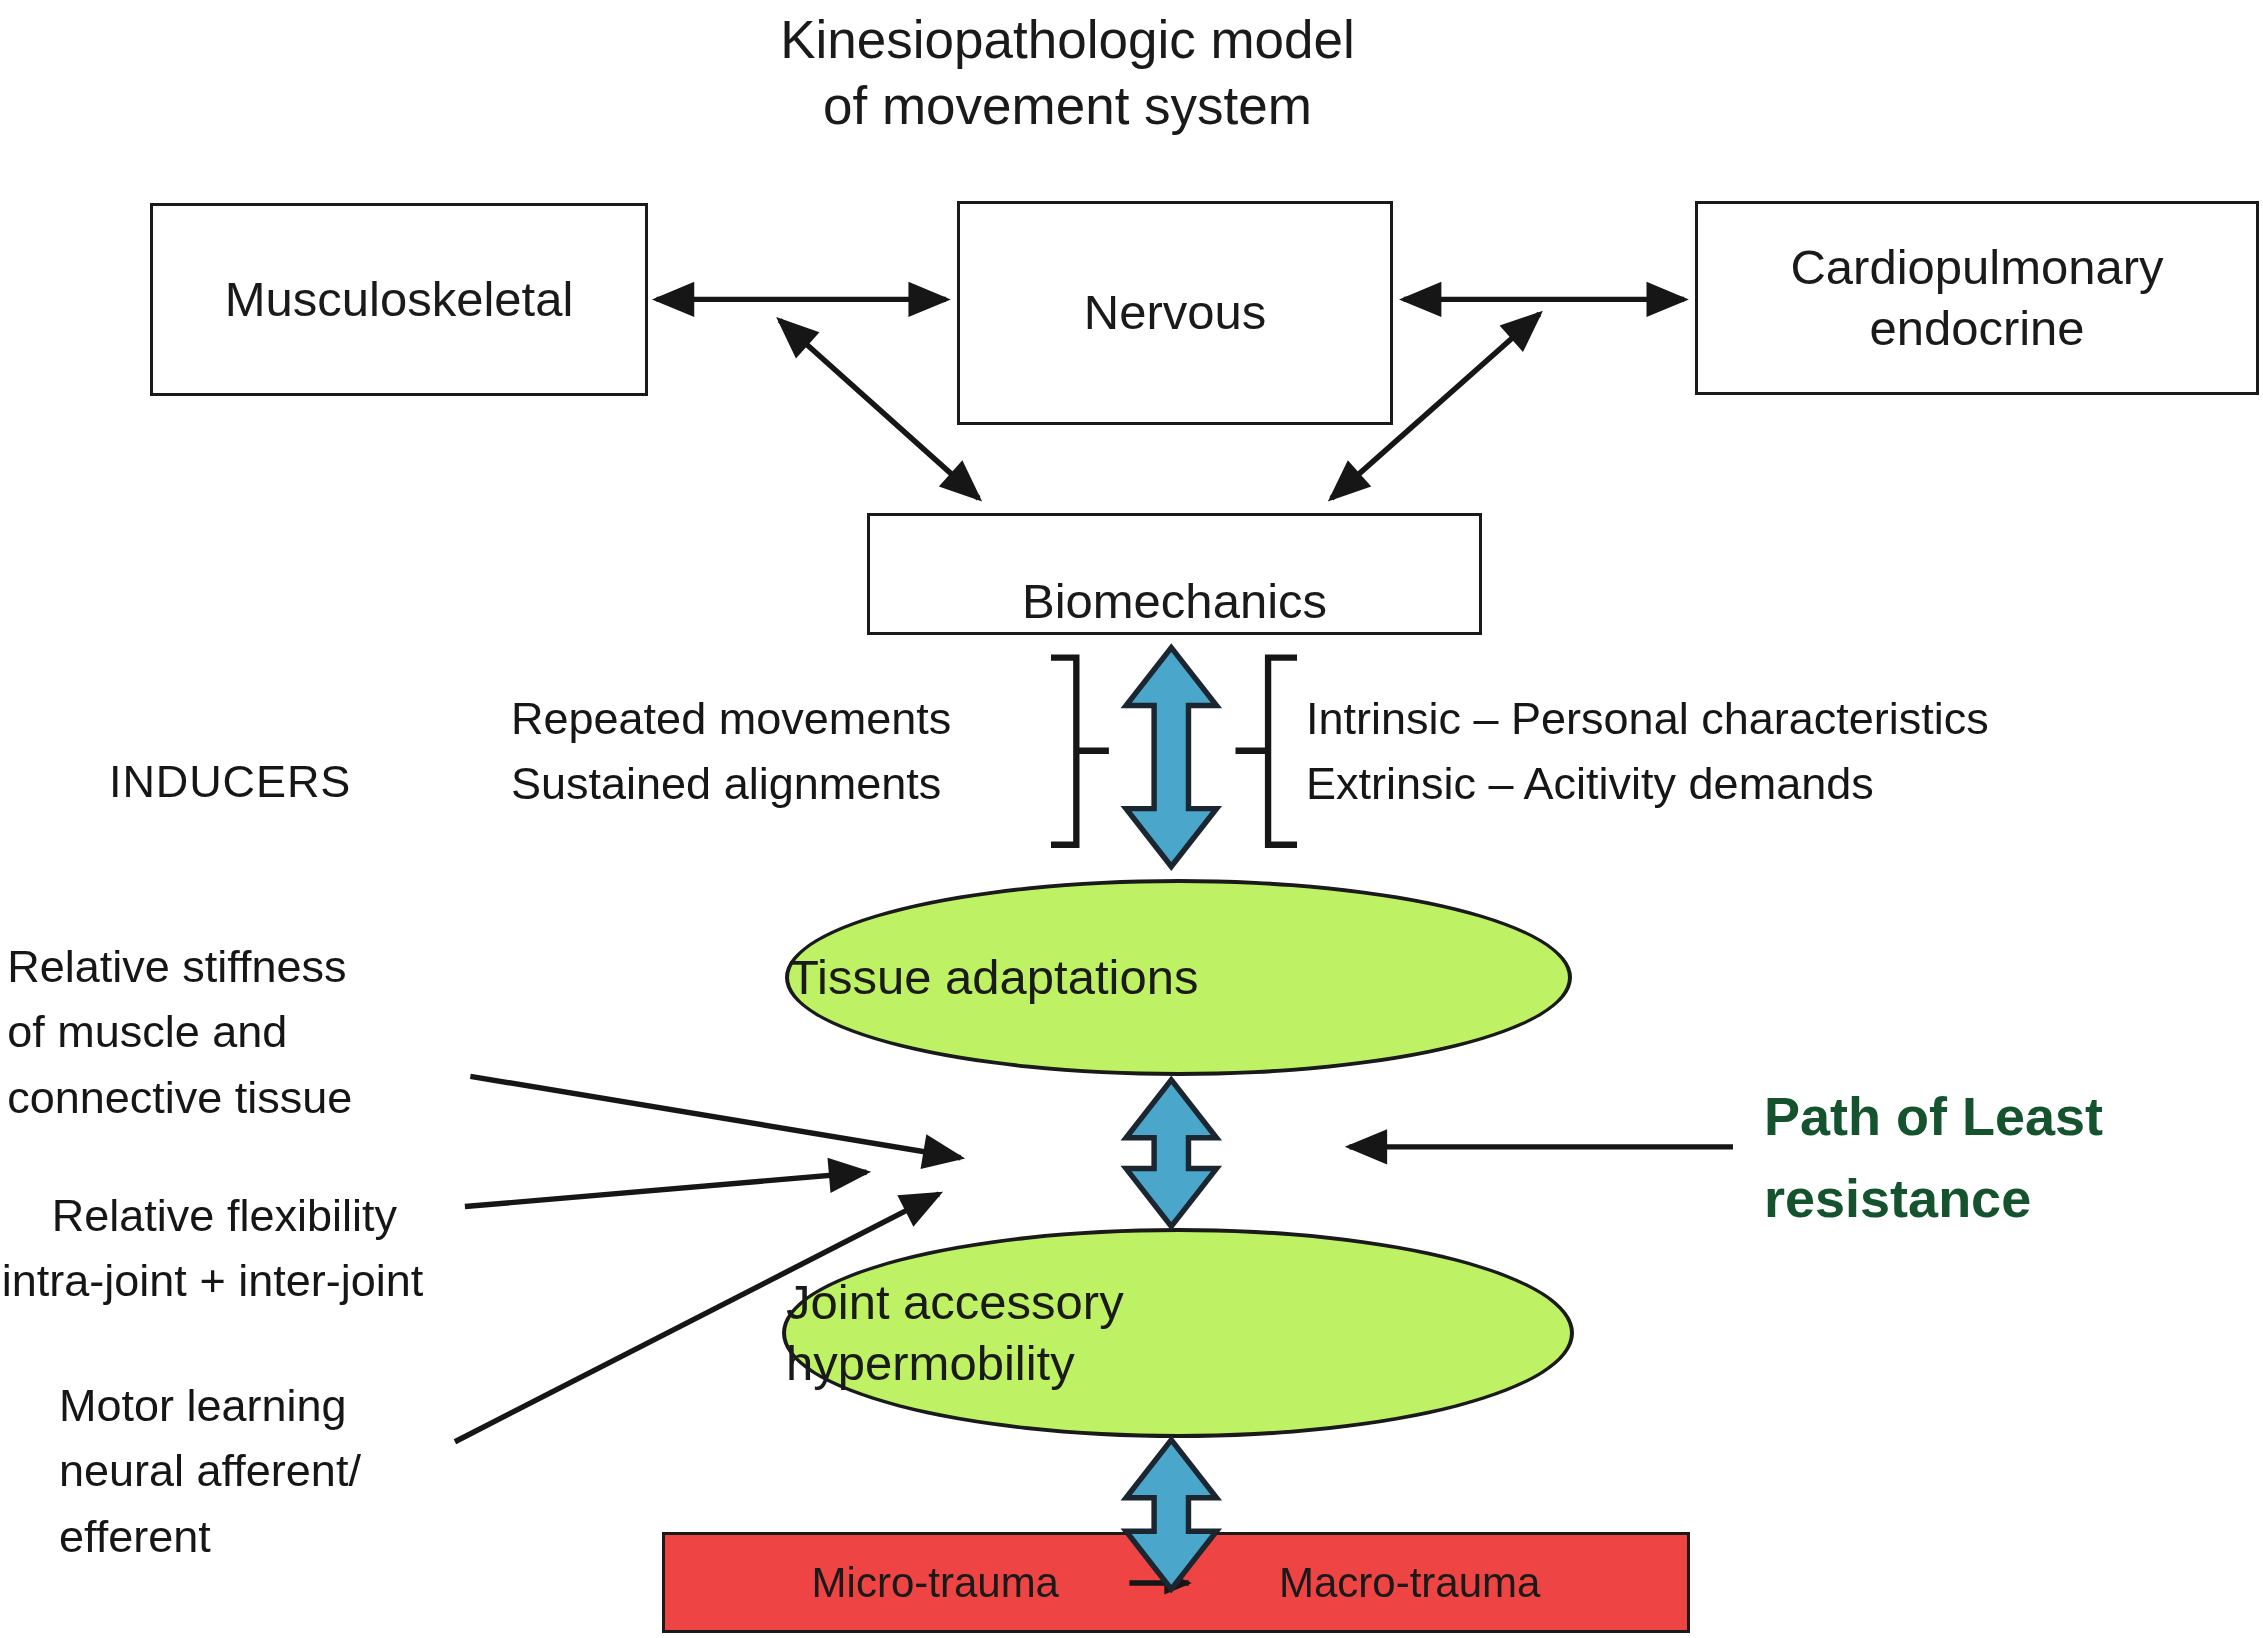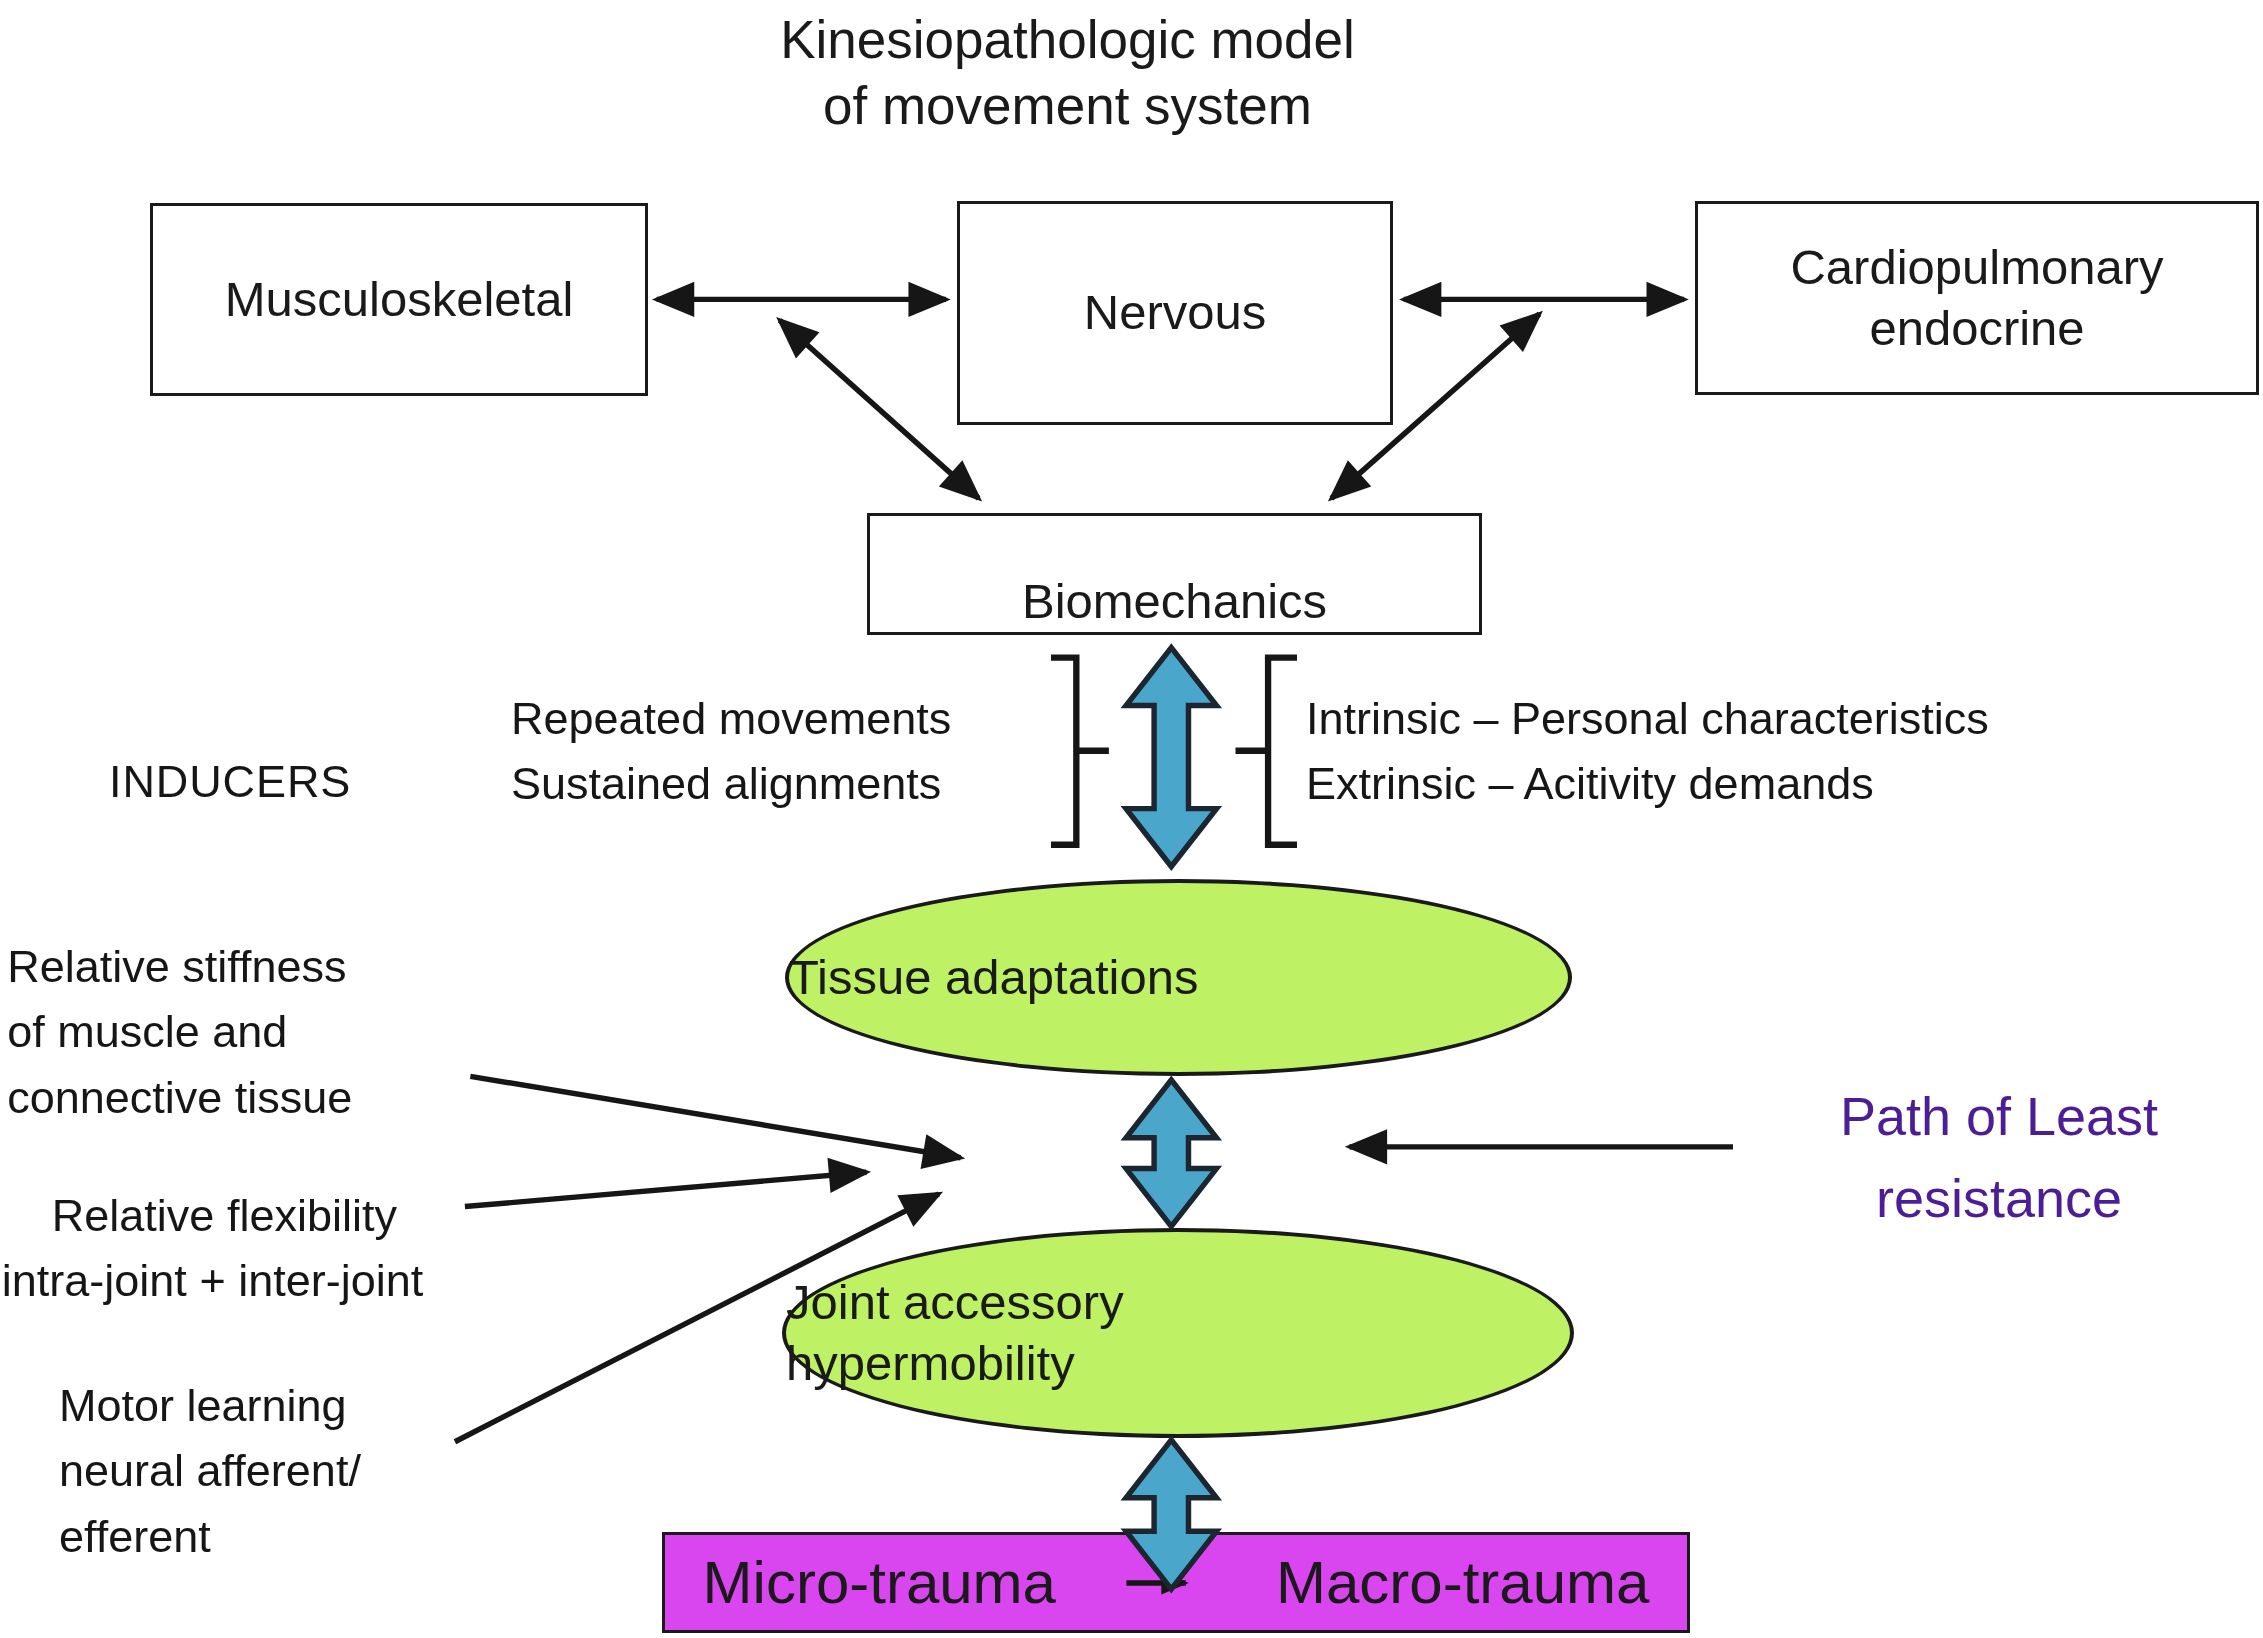--- a/index.html
+++ b/index.html
@@ -31,27 +31,27 @@
     border-radius:50%;
     background:#bef264;
     display:flex;flex-direction:column;align-items:flex-start;justify-content:center;
     text-align:center;
     font-size:49px;line-height:1.25;color:#1a1a1a;
   }
   .lbl{font-size:45px;line-height:1.45;color:#161616;}
   .inducers-heading{letter-spacing:0.9px;}
   .indent-first{text-indent:50px;}
   .plr{
-    font-size:54px;font-weight:normal;line-height:1.52;text-align:center;color:#4c1d95;
+    font-size:54px;font-weight:bold;line-height:1.52;color:#14532d;
   }
   .trauma-row{
     box-sizing:border-box;
-    border:3.6px solid #1a1a1a;background:#d946ef;
+    border:3.6px solid #1a1a1a;background:#ef4444;
     display:flex;align-items:center;justify-content:center;gap:65px;
-    font-size:60px;color:#1a1a1a;
+    font-size:42px;color:#1a1a1a;
   }
   svg.overlay{position:absolute;left:0;top:0;pointer-events:none;}
   .conn{stroke:#161616;stroke-width:6;fill:none;}
   .bracket{stroke:#161616;stroke-width:7;fill:none;}
   .bluearrow{stroke:#1c2630;stroke-width:6;stroke-linejoin:miter;}
 </style>
 </head>
 <body>
 
 <div id="canvas">

